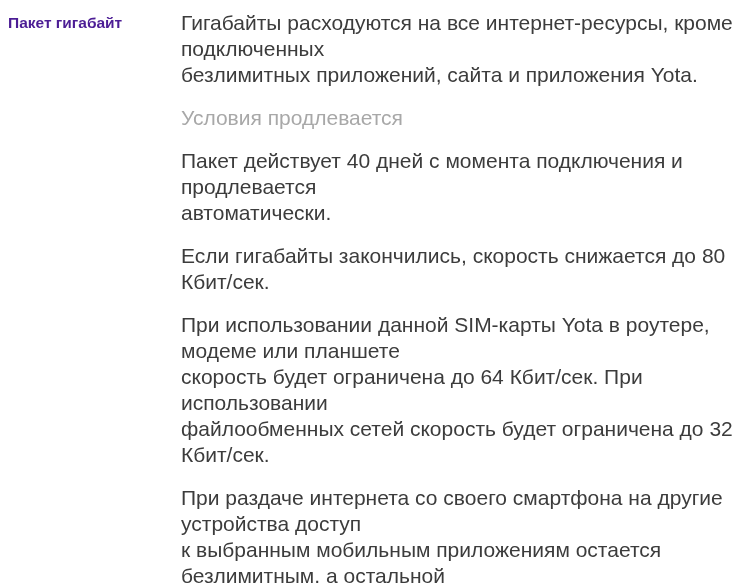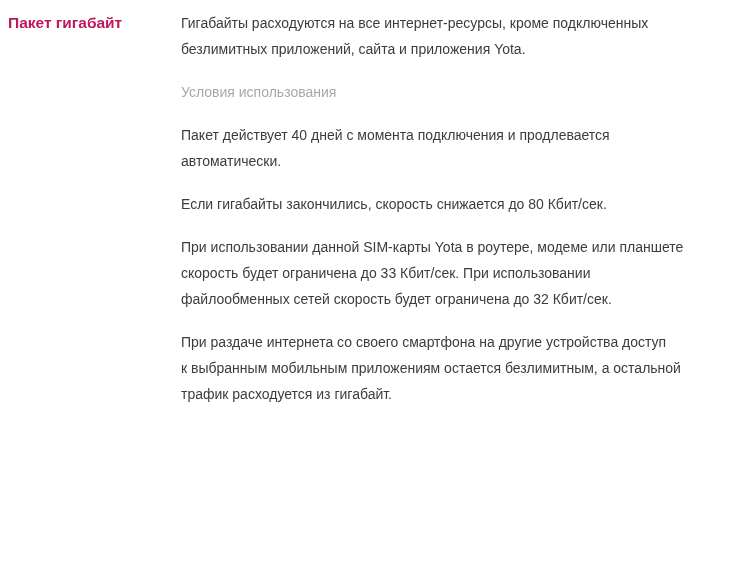--- a/index.html
+++ b/index.html
@@ -23,29 +23,29 @@
   .label-col {
     width: 173px;
     flex: 0 0 173px;
     padding-left: 8px;
     box-sizing: content-box;
   }
   .row-label {
     font-size: 15.5px;
     line-height: 26px;
     font-weight: 700;
-    color: #be185d;
+    color: #4c1d95;
   }
   .content-col {
     flex: 1 1 auto;
     max-width: 585px;
   }
   .para {
     margin: 0 0 17px 0;
-    font-size: 14px;
+    font-size: 21px;
     line-height: 26px;
     color: #3c3c3c;
     white-space: pre-line;
   }
   .para.muted {
     color: #a8a8a8;
   }
   .para:last-child {
     margin-bottom: 0;
   }
@@ -53,24 +53,24 @@
 </head>
 <body>
 
 <div class="row">
   <div class="label-col">
     <div class="row-label">Пакет гигабайт</div>
   </div>
   <div class="content-col" id="paragraphs">
       <p class="para">Гигабайты расходуются на все интернет-ресурсы, кроме подключенных
 безлимитных приложений, сайта и приложения Yota.</p>
-      <p class="para muted">Условия использования</p>
+      <p class="para muted">Условия продлевается</p>
       <p class="para">Пакет действует 40 дней с момента подключения и продлевается
 автоматически.</p>
       <p class="para">Если гигабайты закончились, скорость снижается до 80 Кбит/сек.</p>
       <p class="para">При использовании данной SIM-карты Yota в роутере, модеме или планшете
-скорость будет ограничена до 33 Кбит/сек. При использовании
+скорость будет ограничена до 64 Кбит/сек. При использовании
 файлообменных сетей скорость будет ограничена до 32 Кбит/сек.</p>
       <p class="para">При раздаче интернета со своего смартфона на другие устройства доступ
 к выбранным мобильным приложениям остается безлимитным, а остальной
 трафик расходуется из гигабайт.</p>
     </div>
 </div>
 
 </body></html>

